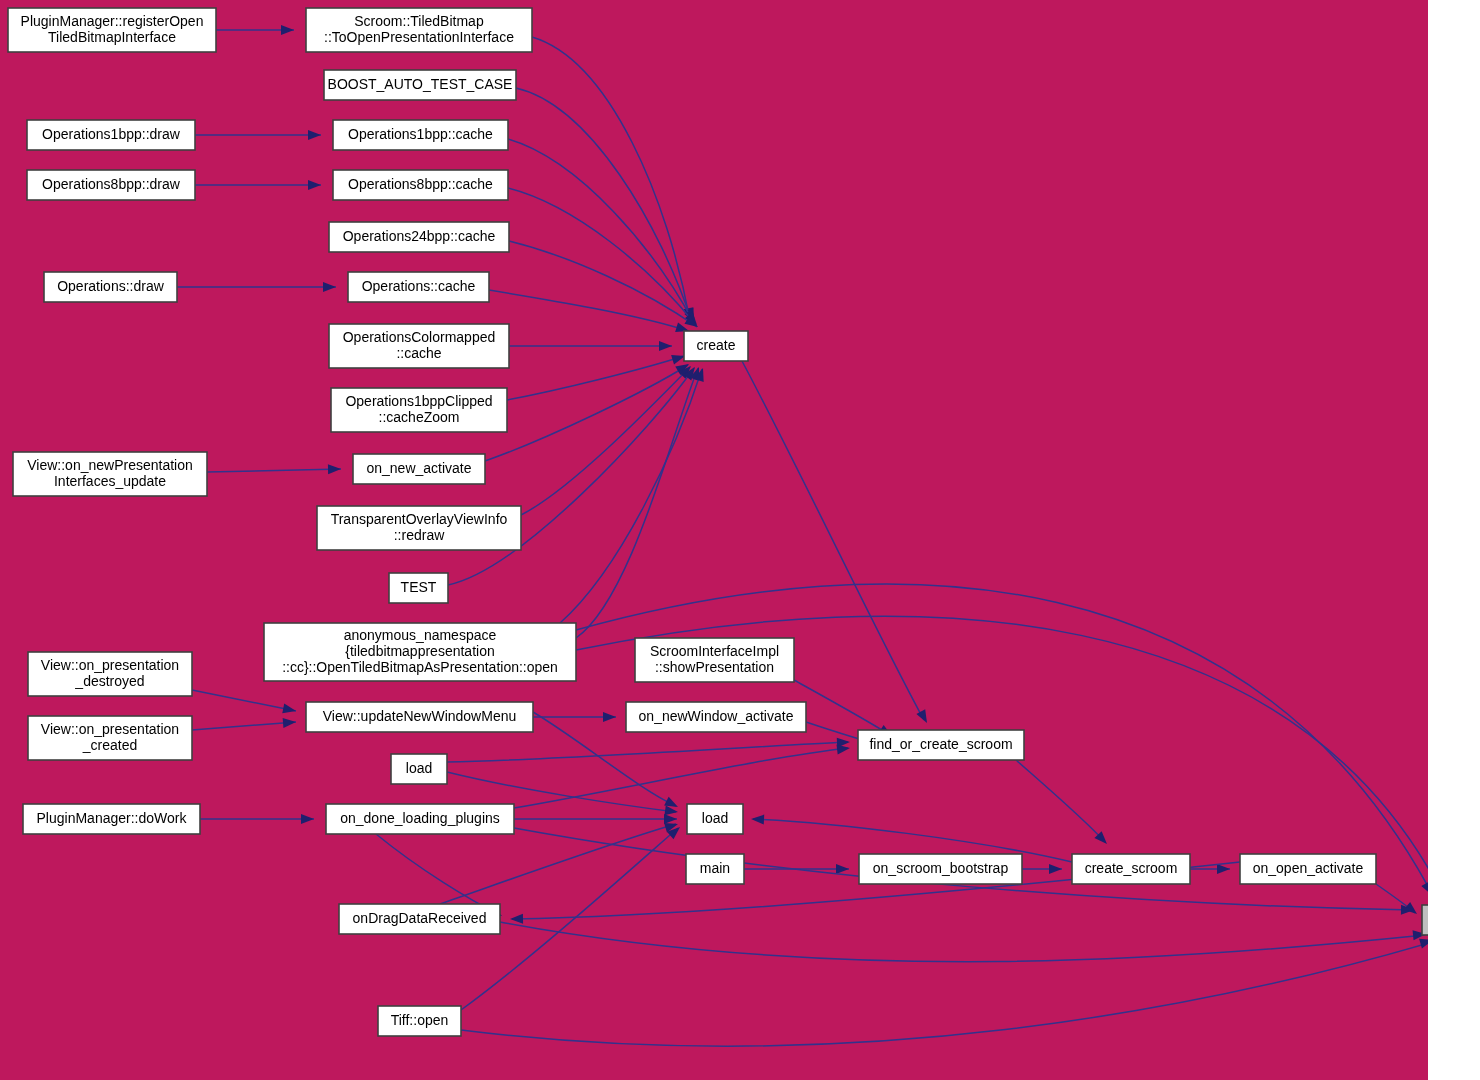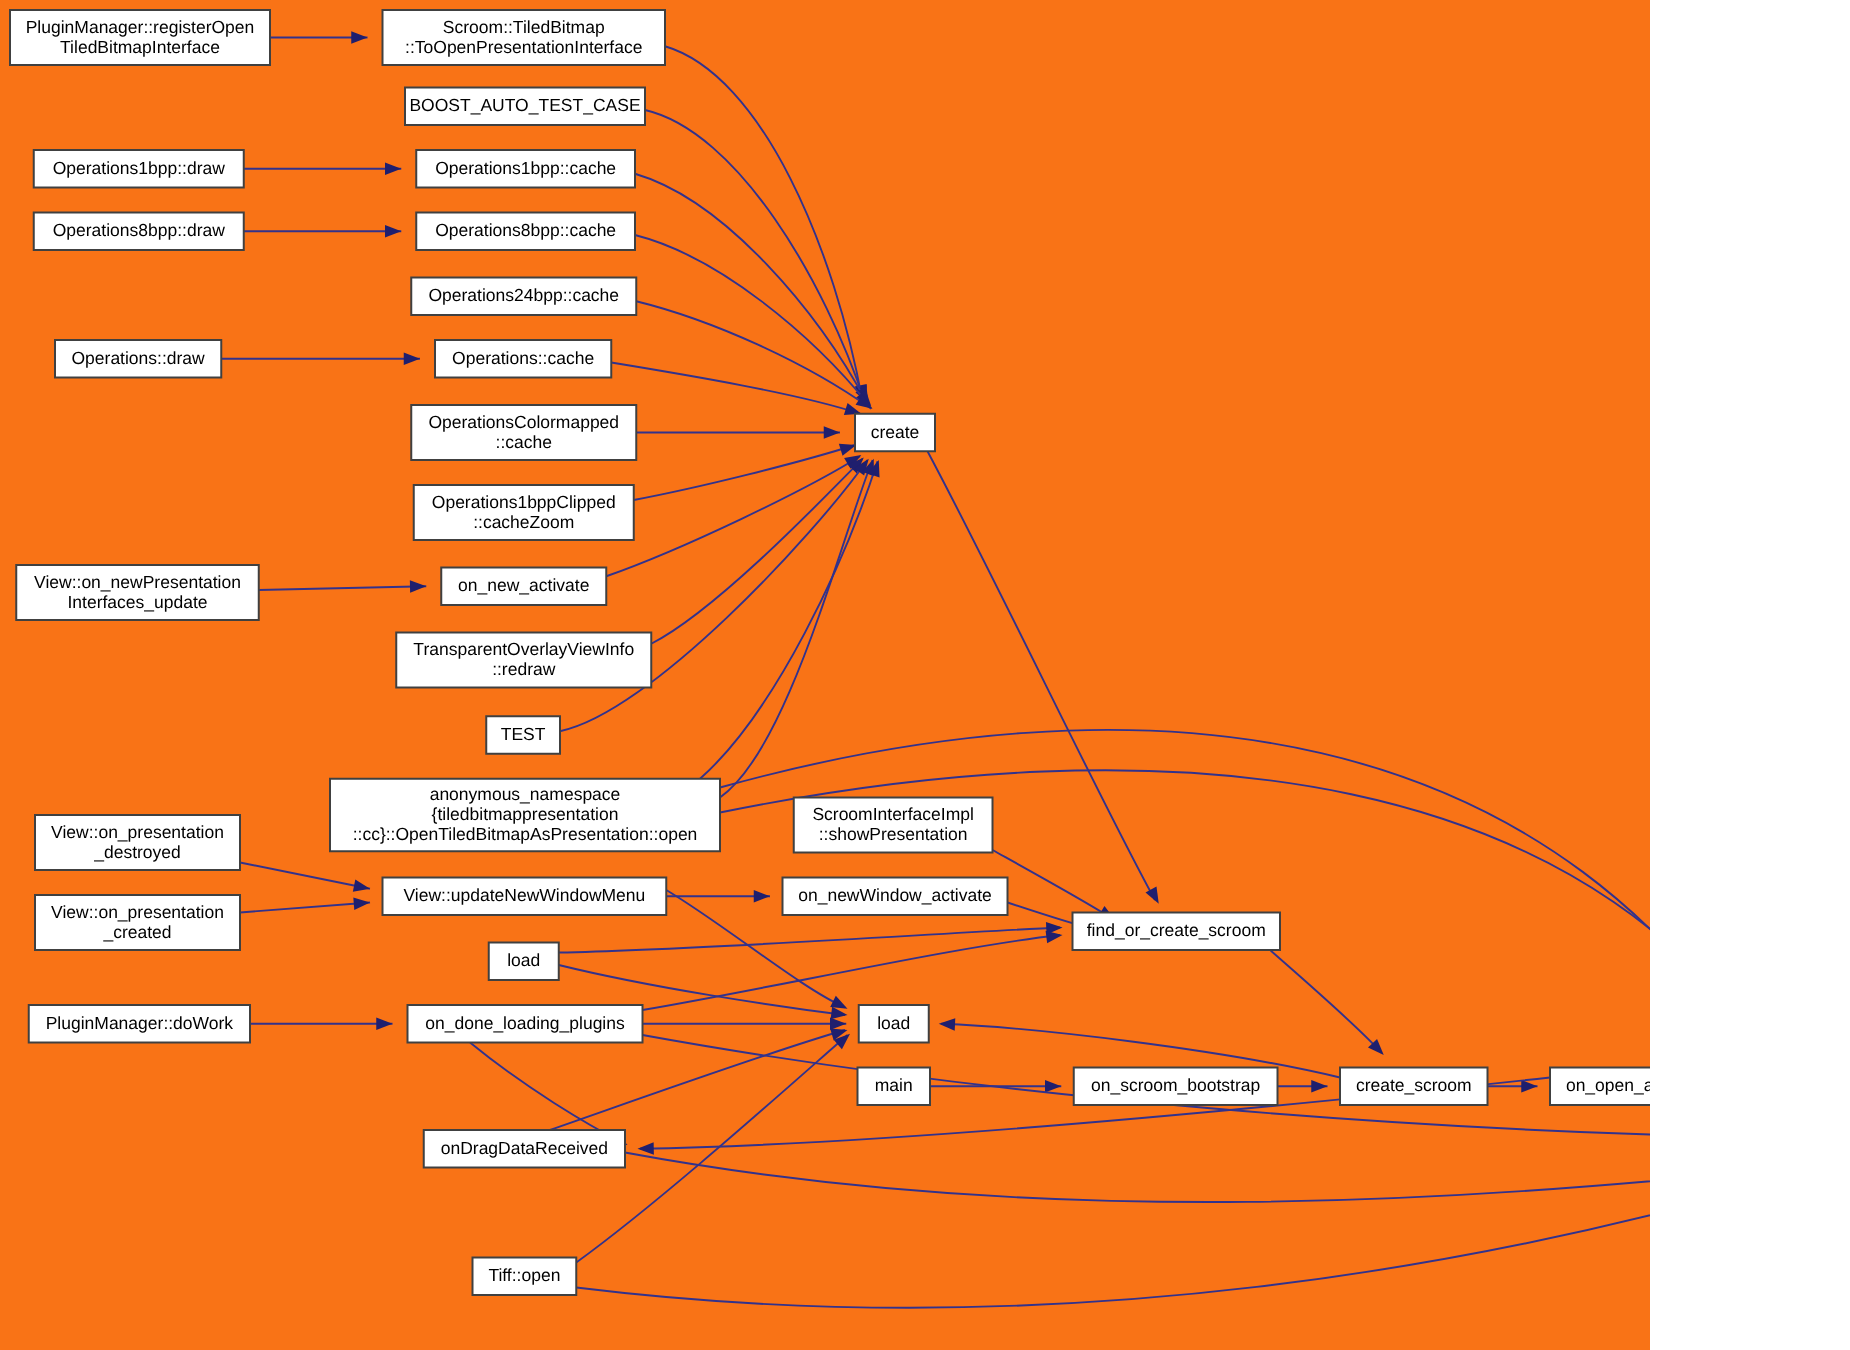--- a/index.html
+++ b/index.html
@@ -2,23 +2,23 @@
 <html><head>
 <meta charset="utf-8">
 <style>
   html, body {
     margin: 0;
     padding: 0;
     background: #ffffff;
   }
   #canvas-wrap {
     position: relative;
-    width: 1320px;
+    width: 1428px;
     height: 1080px;
-    background: #f97316;
+    background: #be185d;
     overflow: hidden;
   }
   svg#graph {
     position: absolute;
     left: 0;
     top: 0;
     width: 1480px;
     height: 1080px;
     display: block;
   }

